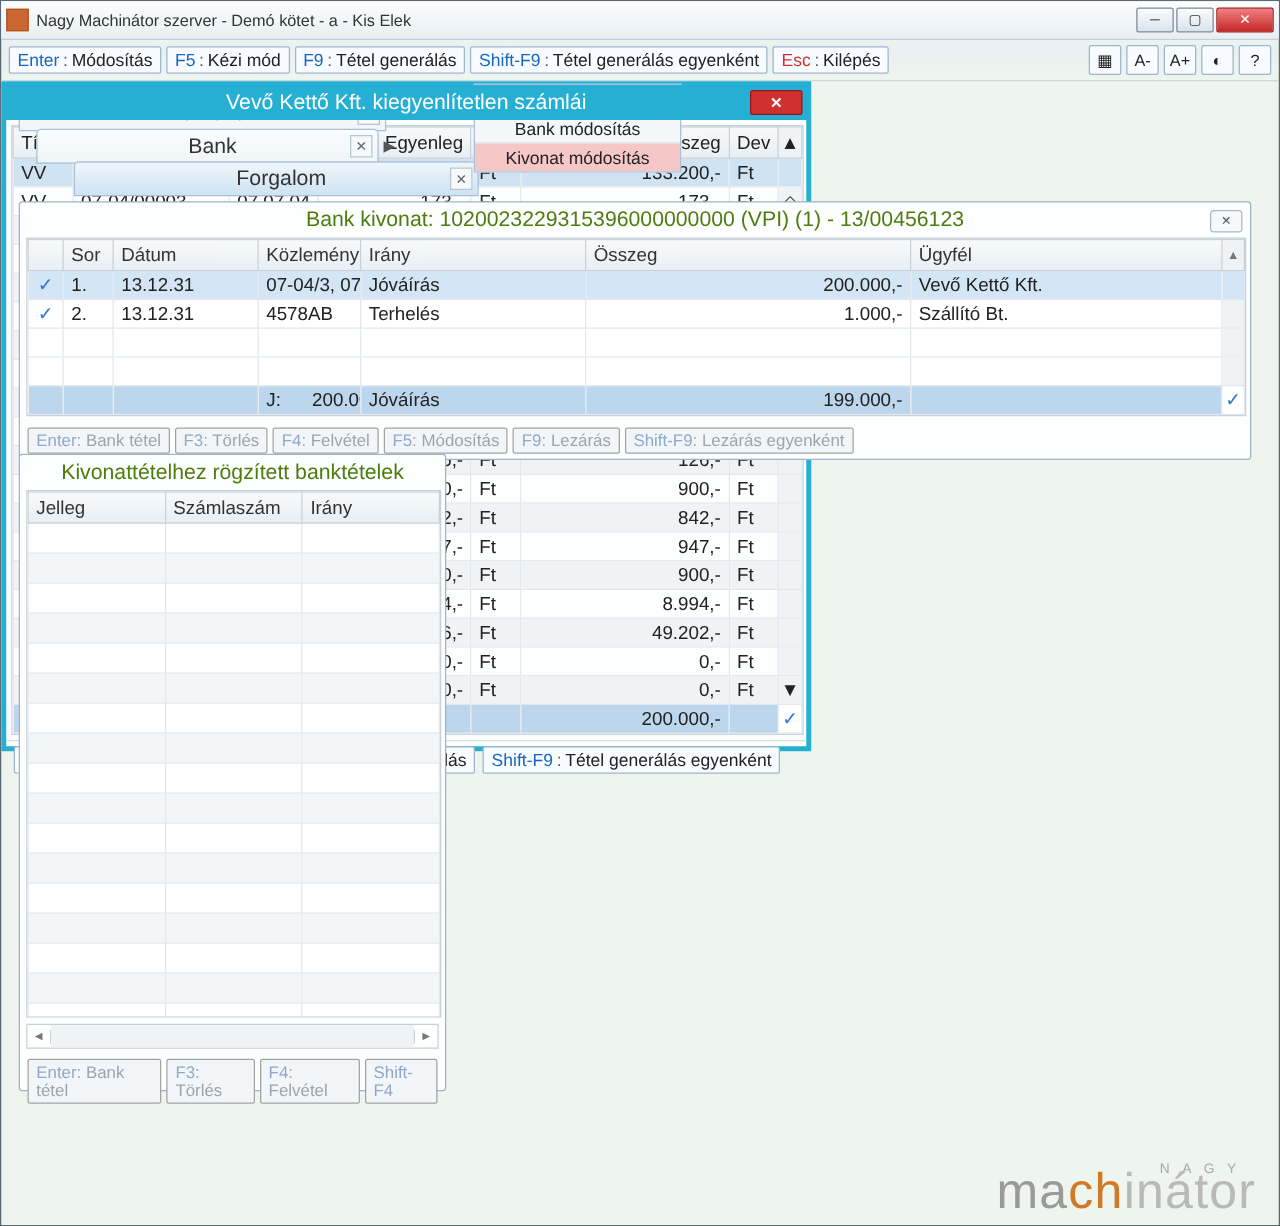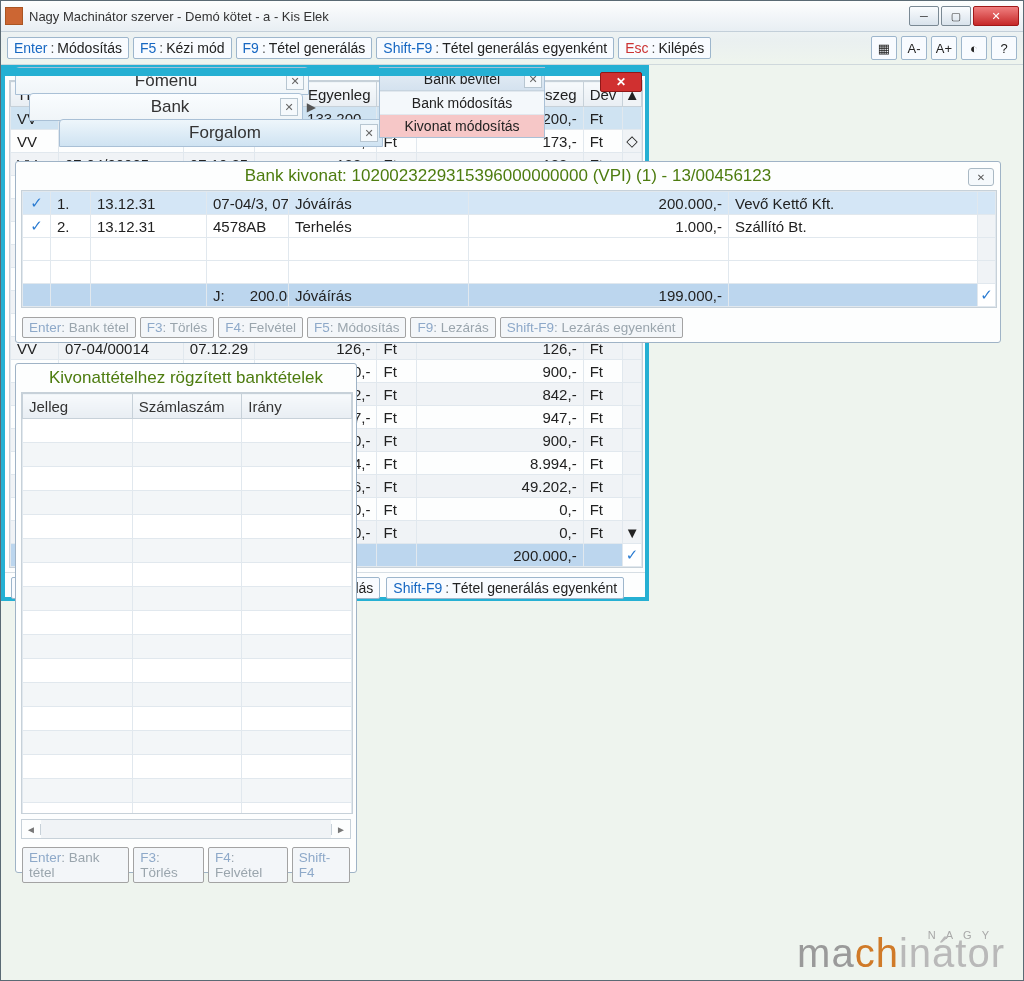--- a/index.html
+++ b/index.html
@@ -11,21 +11,21 @@
 .winbtn{width:28px;height:18px;border:1px solid #7a8994;border-radius:2px;background:linear-gradient(#fafcfe,#d9e3ec);display:flex;align-items:center;justify-content:center;font-size:11px;line-height:1;color:#333;}
 .winbtn.close{background:linear-gradient(#f08080,#c62828);color:#fff;border-color:#a01818;width:44px;}
 .toolbar{height:26px;display:flex;align-items:center;padding:3px 6px;gap:4px;border-bottom:1px solid #cfd8dc;}
 .kbtn{border:1px solid #9db6cc;background:#f8fbff;border-radius:2px;padding:2px 6px;font-size:14px;display:inline-flex;align-items:center;gap:3px;cursor:pointer;}
 .kbtn .key{color:#1667c2;}
 .kbtn .sep{color:#555;}
 .kbtn.esc .key{color:#c33;}
 .toolbar .spacer{flex:1;}
 .iconbtn{width:24px;height:22px;border:1px solid #9db6cc;background:#f8fbff;border-radius:2px;display:flex;align-items:center;justify-content:center;font-size:13px;}
 
-.tabstack{position:absolute;left:14px;top:66px;}
+.tabstack{position:absolute;left:14px;top:76px;}
 .tabwin{background:linear-gradient(#fafdff,#f0f5f8);border:1px solid #a9c0d6;border-radius:4px 4px 0 0;height:26px;display:flex;align-items:center;justify-content:center;padding:0 22px 0 30px;color:#333;font-size:17px;position:relative;}
 .tabwin .close{position:absolute;right:4px;top:4px;width:16px;height:16px;border:1px solid #b7c6d1;font-size:11px;display:flex;align-items:center;justify-content:center;color:#666;background:#f5f9fc;}
 .tab1{width:240px;}
 .tab2{width:220px;margin-top:-2px;margin-left:14px;}
 .tab2 .arrow{position:absolute;right:-14px;top:6px;font-size:12px;color:#555;}
 .tab3{width:270px;margin-top:-2px;margin-left:44px;background:linear-gradient(#eef6fb,#cfe3f2);}
 .tab4{width:250px;margin-top:-2px;margin-left:56px;font-size:15px;justify-content:flex-start;padding-left:18px;border-radius:0;}
 
 .menu-pop{position:absolute;left:378px;top:66px;width:164px;border:1px solid #a9c0d6;background:#f4f8fb;font-size:14px;}
 .menu-pop .hdr{background:linear-gradient(#e6eef6,#d4e2ef);text-align:center;padding:3px 2px;position:relative;border-bottom:1px solid #c7d4df;}
@@ -142,20 +142,30 @@
             <col style="width:28px">
             <col style="width:40px">
             <col style="width:116px">
             <col style="width:82px">
             <col style="width:180px">
             <col style="width:260px">
             <col style="width:auto">
             <col style="width:18px">
           </colgroup>
           <tbody>
+            <tr>
+              <th></th>
+              <th>Sor</th>
+              <th>Dátum</th>
+              <th>Közlemény</th>
+              <th>Irány</th>
+              <th>Összeg</th>
+              <th>Ügyfél</th>
+              <th class="scrollcol upbtn">▲</th>
+            </tr>
             <tr class="sel">
               <td class="chk">✓</td>
               <td>1.</td>
               <td>13.12.31</td>
               <td>07-04/3, 07</td>
               <td>Jóváírás</td>
               <td class="num">200.000,-</td>
               <td>Vevő Kettő Kft.</td>
               <td class="scrollcol"></td>
             </tr>
@@ -317,21 +327,21 @@
     </div>
     <div class="btnrow" id="btns2">
         <div class="gbtn"><span class="key">Enter</span>: Bank tétel</div>
         <div class="gbtn"><span class="key">F3</span>: Törlés</div>
         <div class="gbtn"><span class="key">F4</span>: Felvétel</div>
         <div class="gbtn"><span class="key">Shift-F4</span></div>
       </div>
   </div>
 
   <div class="panel3">
-    <div class="phdr">
+    <div class="phdr"><span>Vevő Kettő Kft. kiegyenlítetlen számlái</span>
       <div class="pclose3">✕</div>
     </div>
     <div class="grid3">
       <table id="grid3">
           <colgroup>
             <col style="width:46px">
             <col style="width:120px">
             <col style="width:68px">
             <col style="width:118px">
             <col style="width:38px">

